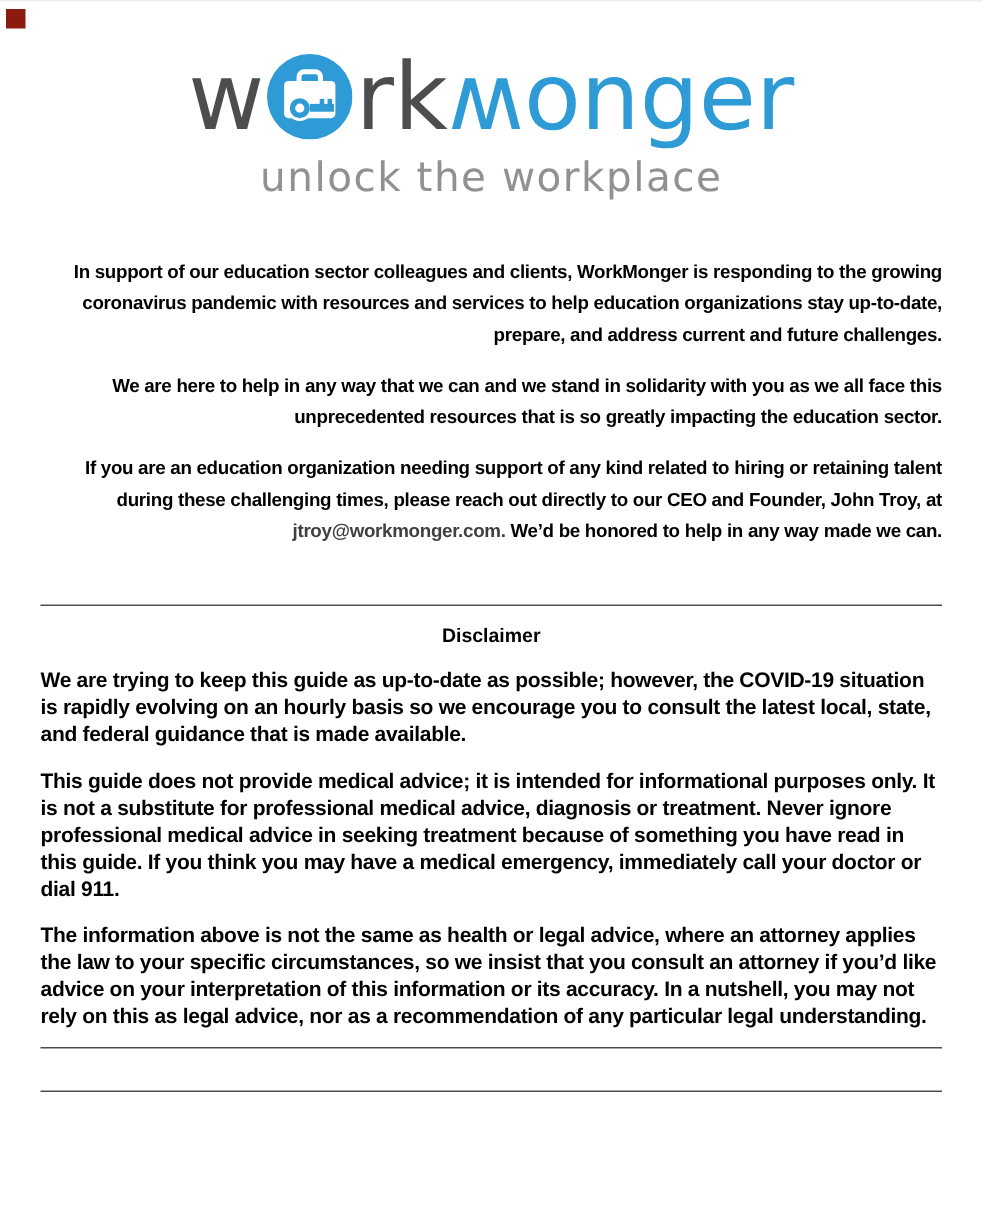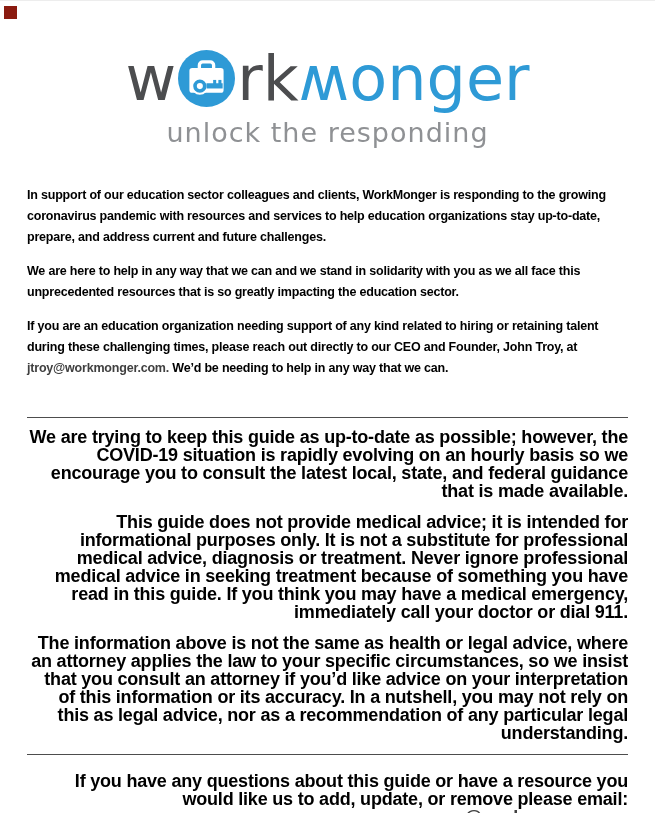--- a/index.html
+++ b/index.html
@@ -17,21 +17,21 @@
 
   
   .corner-marker {
     position: absolute;
     left: 4px; top: 5px;
     width: 13px; height: 13px;
     background: #8b1b10;
   }
 
   
-  .logo-block { padding-top: 42px; text-align: center; }
+  .logo-block { padding-top: 28px; text-align: center; }
   .brand-line {
     font-family: "DejaVu Sans", "Liberation Sans", sans-serif;
     font-size: 62px;
     line-height: 72px;
     font-weight: normal;
     letter-spacing: 0px;
     white-space: nowrap;
   }
   .brand-gray { color: #4c4d4f; }
   .brand-blue { color: #2e9ad6; }
@@ -40,21 +40,21 @@
     margin-top: 2px;
     font-family: "DejaVu Sans", "Liberation Sans", sans-serif;
     font-size: 27px;
     letter-spacing: 1px;
     color: #8f9194;
   }
 
   
   .content { margin: 0 27px; }
 
-  .intro { margin-top: 37px; text-align: left; }
+  .intro { margin-top: 37px; text-align: right; }
   .intro p {
     margin: 0 0 13px 0;
     font-weight: bold;
     font-size: 12.5px;
     line-height: 21px;
     letter-spacing: -0.2px;
   }
 
   .rule { border: none; border-top: 1px solid #4d4d4d; height: 0; }
   .rule-1 { margin: 38px 0 0 0; }
@@ -66,24 +66,24 @@
     text-align: center;
     font-size: 13px;
     font-weight: bold;
     line-height: 21px;
   }
 
   .disclaimer { margin-top: 10px; }
   .disclaimer p, .contact {
     margin: 0 0 13px 0;
     font-weight: bold;
-    font-size: 18px;
+    font-size: 14px;
     line-height: 18px;
     letter-spacing: -0.2px;
-    text-align: right;
+    text-align: left;
   }
   .disclaimer p:last-child { margin-bottom: 12px; }
 
   .contact { margin: 17px 0 0 0; }
 
   a.email-link {
     color: #404040;
     text-decoration: none;
     cursor: pointer;
   }
@@ -108,40 +108,40 @@
         <circle cx="30" cy="30" r="30" fill="#2e9ad6"></circle>
         <rect x="22.5" y="12.5" width="15" height="11" rx="3.5" fill="none" stroke="#ffffff" stroke-width="3.5"></rect>
         <rect x="12" y="19" width="36" height="26" rx="3" fill="#ffffff"></rect>
         <circle cx="23" cy="38" r="8" fill="#2e9ad6" stroke="#ffffff" stroke-width="2"></circle>
         <circle cx="23" cy="38" r="3.2" fill="#ffffff"></circle>
         <rect x="30" y="35" width="17" height="5.5" fill="#2e9ad6"></rect>
         <rect x="37" y="31.5" width="3.2" height="4.5" fill="#2e9ad6"></rect>
         <rect x="42.5" y="31.5" width="3.2" height="4.5" fill="#2e9ad6"></rect>
       </svg></span><span class="brand-gray">rk</span><span class="brand-blue">ʍonger</span>
   </div>
-  <div class="tagline">unlock the responding</div>
+  <div class="tagline">unlock the workplace</div>
 </header>
 
 <main class="content">
 
   <section class="intro">
     <p>In support of our education sector colleagues and clients, WorkMonger is responding to the growing coronavirus pandemic with resources and services to help education organizations stay up-to-date, prepare, and address current and future challenges.</p>
     <p>We are here to help in any way that we can and we stand in solidarity with you as we all face this unprecedented resources that is so greatly impacting the education sector.</p>
-    <p><span>If you are an education organization needing support of any kind related to hiring or retaining talent during these challenging times, please reach out directly to our CEO and Founder, John Troy, at </span><a class="email-link">jtroy@workmonger.com.</a><span> We’d be needing to help in any way that we can.</span></p>
+    <p><span>If you are an education organization needing support of any kind related to hiring or retaining talent during these challenging times, please reach out directly to our CEO and Founder, John Troy, at </span><a class="email-link">jtroy@workmonger.com.</a><span> We’d be honored to help in any way made we can.</span></p>
   </section>
 
   <hr class="rule rule-1">
 
+  <h2 class="disclaimer-heading">Disclaimer</h2>
 
   <section class="disclaimer">
     <p>We are trying to keep this guide as up-to-date as possible; however, the COVID-19 situation is rapidly evolving on an hourly basis so we encourage you to consult the latest local, state, and federal guidance that is made available.</p>
     <p>This guide does not provide medical advice; it is intended for informational purposes only. It is not a substitute for professional medical advice, diagnosis or treatment. Never ignore professional medical advice in seeking treatment because of something you have read in this guide. If you think you may have a medical emergency, immediately call your doctor or dial 911.</p>
     <p>The information above is not the same as health or legal advice, where an attorney applies the law to your specific circumstances, so we insist that you consult an attorney if you’d like advice on your interpretation of this information or its accuracy. In a nutshell, you may not rely on this as legal advice, nor as a recommendation of any particular legal understanding.</p>
   </section>
 
   <hr class="rule rule-2">
 
-  <p class="contact"><span>If you have any questions about this guide or have a resource you would like us to add, update, or remove please email: </span><a class="email-link">roger@workmonger.com</a></p>
 
   <hr class="rule rule-3">
 
 
 </main>
 
 </body></html>

